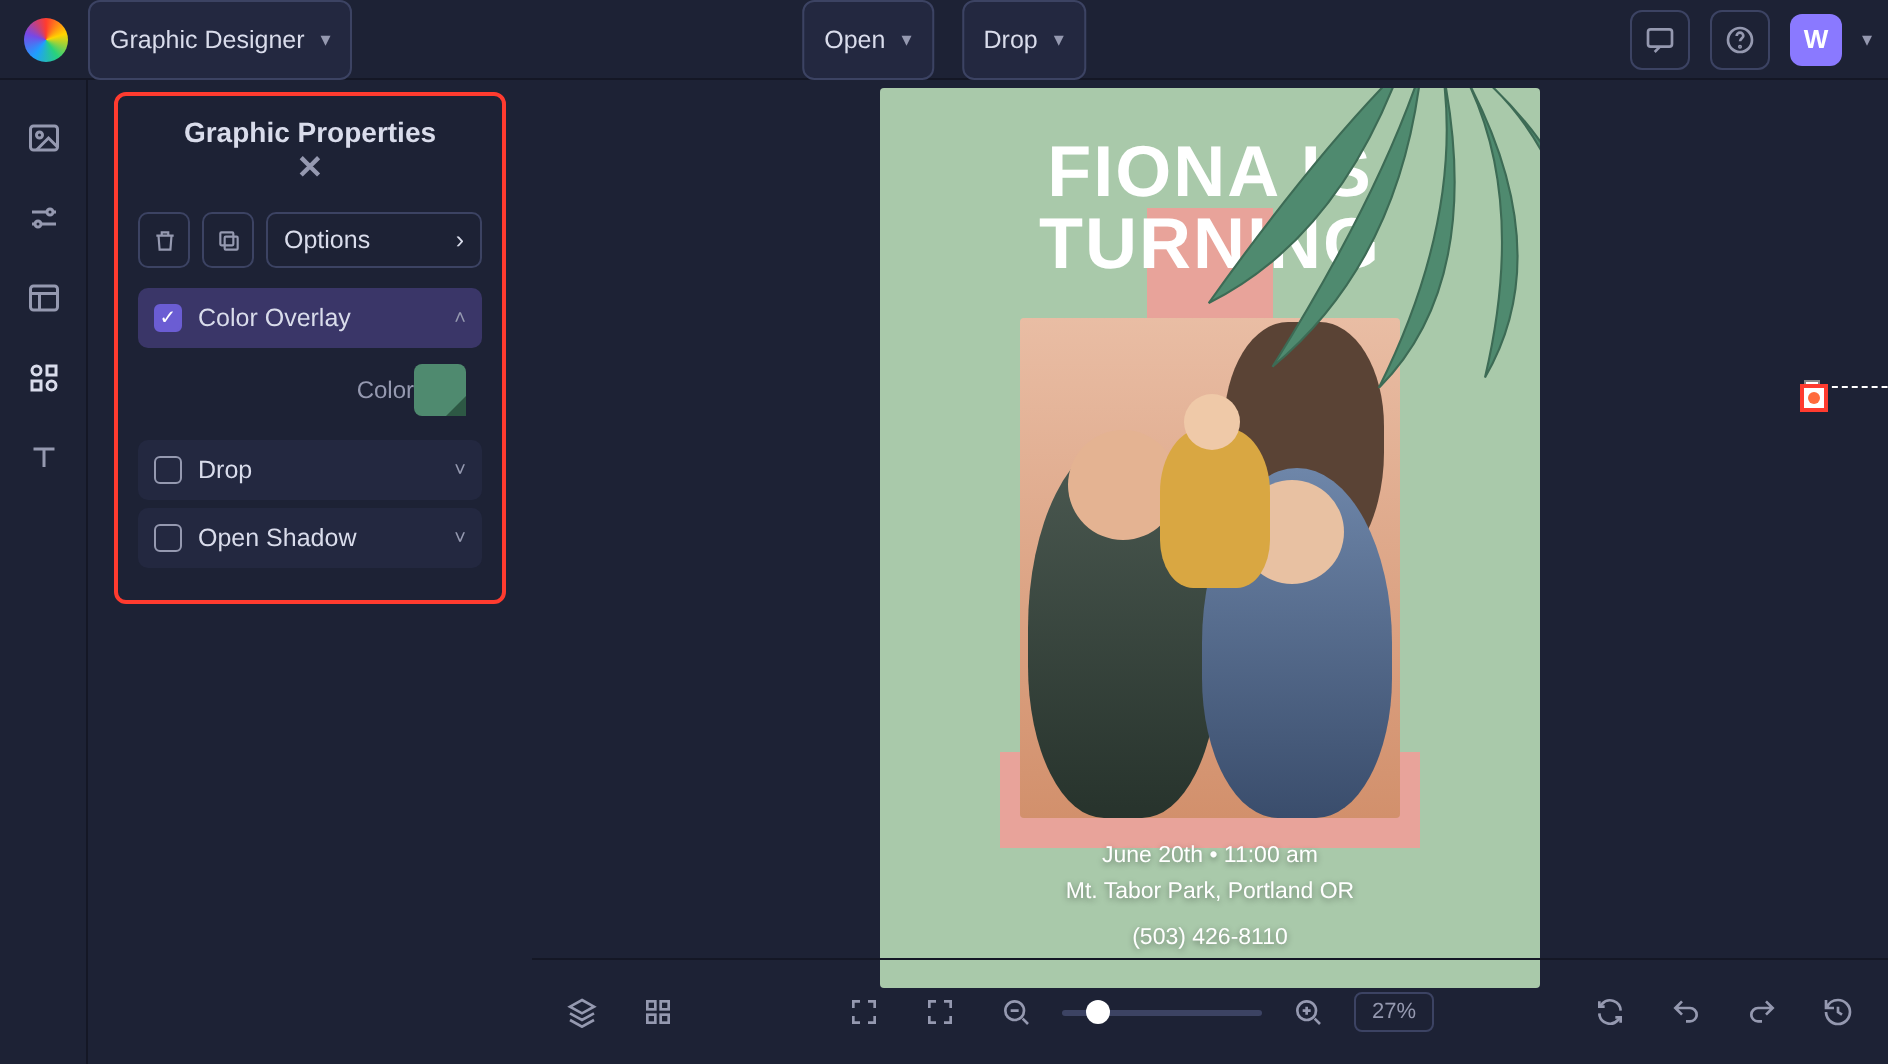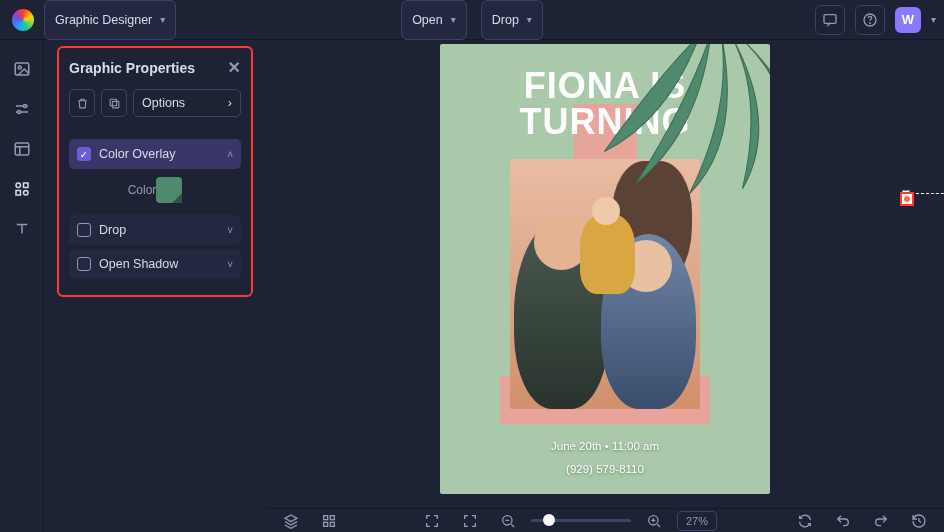--- a/index.html
+++ b/index.html
@@ -24,32 +24,32 @@
   .topbar .right{margin-left:auto;display:flex;align-items:center;gap:10px;}
   .iconbtn{width:30px;height:30px;border-radius:6px;display:flex;align-items:center;justify-content:center;color:var(--muted);cursor:pointer;font-size:16px;border:1px solid transparent;}
   .iconbtn.outl{border-color:var(--border);}
   .avatar{width:26px;height:26px;border-radius:6px;background:#8a79ff;color:#fff;display:flex;align-items:center;justify-content:center;font-size:13px;font-weight:600;}
   
   .lefttb{position:absolute;top:40px;left:0;width:44px;bottom:0;border-right:1px solid #141725;display:flex;flex-direction:column;align-items:center;gap:18px;padding-top:18px;}
   .lefttb .tool{width:22px;height:22px;display:flex;align-items:center;justify-content:center;color:var(--muted);cursor:pointer;font-size:18px;}
   .lefttb .tool.active{color:var(--text);}
   
   .ppanel{position:absolute;top:46px;left:57px;width:196px;border:2px solid var(--highlight);border-radius:6px;padding:10px 10px 12px;}
-  .ptitle{display:flex;justify-content:space-between;align-items:center;font-size:14px;font-weight:600;margin-bottom:12px;}
+  .ptitle{display:flex;justify-content:space-between;align-items:center;font-size:14px;font-weight:600;margin-bottom:12px;flex-direction:column;}
   .closebtn{font-size:16px;color:var(--muted);cursor:pointer;}
-  .actionrow{display:flex;gap:6px;margin-bottom:22px;}
+  .actionrow{display:flex;gap:6px;margin-bottom:10px;}
   .sqbtn{width:26px;height:28px;border:1px solid var(--border);border-radius:5px;display:flex;align-items:center;justify-content:center;color:var(--muted);cursor:pointer;font-size:13px;}
   .optbtn{flex:1;height:28px;border:1px solid var(--border);border-radius:5px;display:flex;align-items:center;justify-content:space-between;padding:0 8px;font-size:12.5px;cursor:pointer;}
   .acc{border-radius:5px;margin-bottom:4px;}
   .acc-head{height:30px;display:flex;align-items:center;padding:0 8px;gap:8px;font-size:12.5px;background:var(--panel-dark);border-radius:5px;cursor:pointer;}
   .acc-head.active{background:#3a3668;}
   .cb{width:14px;height:14px;border:1.5px solid var(--muted);border-radius:3px;display:flex;align-items:center;justify-content:center;font-size:10px;color:#fff;}
   .cb.checked{background:var(--accent);border-color:var(--accent);}
   .acc-head .chev{margin-left:auto;font-size:10px;color:var(--muted);}
-  .acc-body{padding:8px 8px;display:flex;align-items:center;justify-content:center;font-size:12px;color:var(--muted);}
+  .acc-body{padding:8px 8px;display:flex;align-items:center;justify-content:flex-end;font-size:12px;color:var(--muted);}
   .swatch{width:26px;height:26px;border-radius:4px;background:var(--swatch);position:relative;cursor:pointer;}
   .swatch:after{content:"";position:absolute;right:0;bottom:0;border-left:10px solid transparent;border-bottom:10px solid #2d5844;}
   
   .canvaswrap{position:absolute;top:40px;left:266px;right:0;bottom:36px;overflow:hidden;}
   .card{position:absolute;left:174px;top:4px;width:330px;height:450px;background:#a9c9aa;border-radius:2px;overflow:hidden;}
   .bigone{position:absolute;top:60px;left:60px;width:210px;height:320px;background:#e8a39a;clip-path:polygon(35% 0,65% 0,65% 85%,100% 85%,100% 100%,0 100%,0 85%,35% 85%);}
   .headline{position:absolute;top:24px;left:0;right:0;text-align:center;font-weight:800;font-size:36px;line-height:1;color:#fff;letter-spacing:1px;}
   .palm{position:absolute;top:-20px;right:-40px;width:220px;height:170px;}
   .photo{position:absolute;top:115px;left:70px;width:190px;height:250px;border-radius:2px;background:linear-gradient(#e9bda4,#d2906c);overflow:hidden;}
   .person{position:absolute;border-radius:50% 50% 40% 40%;}
@@ -63,21 +63,21 @@
   .invite{position:absolute;bottom:16px;left:0;right:0;text-align:center;color:#fff;font-size:11.5px;line-height:1.5;text-shadow:0 1px 3px rgba(0,0,0,.4);}
   
   .sel{position:absolute;top:44px;left:640px;width:167px;height:110px;}
   .sel-border{position:absolute;inset:0;}
   .sel-border:before{content:"";position:absolute;left:0;right:0;bottom:0;border-top:1px dashed #fff;}
   .handle{position:absolute;width:8px;height:8px;background:#fff;border:1px solid #888;}
   .h-ml{bottom:-4px;left:-4px;}
   .rotmark{position:absolute;top:108px;left:-6px;width:14px;height:14px;border:2px solid var(--highlight);background:#fff;}
   .rotmark:after{content:"";position:absolute;inset:2px;background:#ff6a3c;border-radius:50%;}
   
-  .bottombar{position:absolute;left:266px;right:0;bottom:0;height:24px;display:flex;align-items:center;padding:0 10px;gap:8px;border-top:1px solid #141725;}
+  .bottombar{position:absolute;left:266px;right:0;bottom:0;height:53px;display:flex;align-items:center;padding:0 10px;gap:8px;border-top:1px solid #141725;}
   .bottombar .sep{flex:1;}
   .zoomtrack{width:100px;height:3px;background:var(--border);border-radius:2px;position:relative;}
   .zoomtrack .knob{position:absolute;left:12%;top:-5px;width:12px;height:12px;border-radius:50%;background:#fff;}
   .zoomlbl{font-size:11px;color:var(--muted);padding:3px 8px;border:1px solid var(--border);border-radius:4px;}
   svg{display:block;}
 </style>
 </head>
 <body>
 
 <div class="topbar">
@@ -224,22 +224,23 @@
       <g fill="#4f8a6f" stroke="#3d6b55" stroke-width="1">
         <path d="M100 10 Q60 50 10 120 Q70 90 100 10"></path>
         <path d="M110 10 Q90 70 40 150 Q100 100 110 10"></path>
         <path d="M120 10 Q130 80 90 160 Q140 110 120 10"></path>
         <path d="M130 12 Q160 70 140 155 Q175 95 130 12"></path>
         <path d="M140 15 Q185 55 190 140 Q200 70 140 15"></path>
       </g>
     </svg>
     <div class="invite">
       <div>June 20th • 11:00 am</div>
+      <div>Mt. Tabor Park, Portland OR</div>
       <div style="height:6px"></div>
-      <div>(929) 579-8110</div>
+      <div>(503) 426-8110</div>
     </div>
   </div>
 
   <div class="sel">
     <div class="sel-border"></div>
 
     <div class="handle h-ml"></div>
 
     <div class="rotmark"></div>
   </div>

